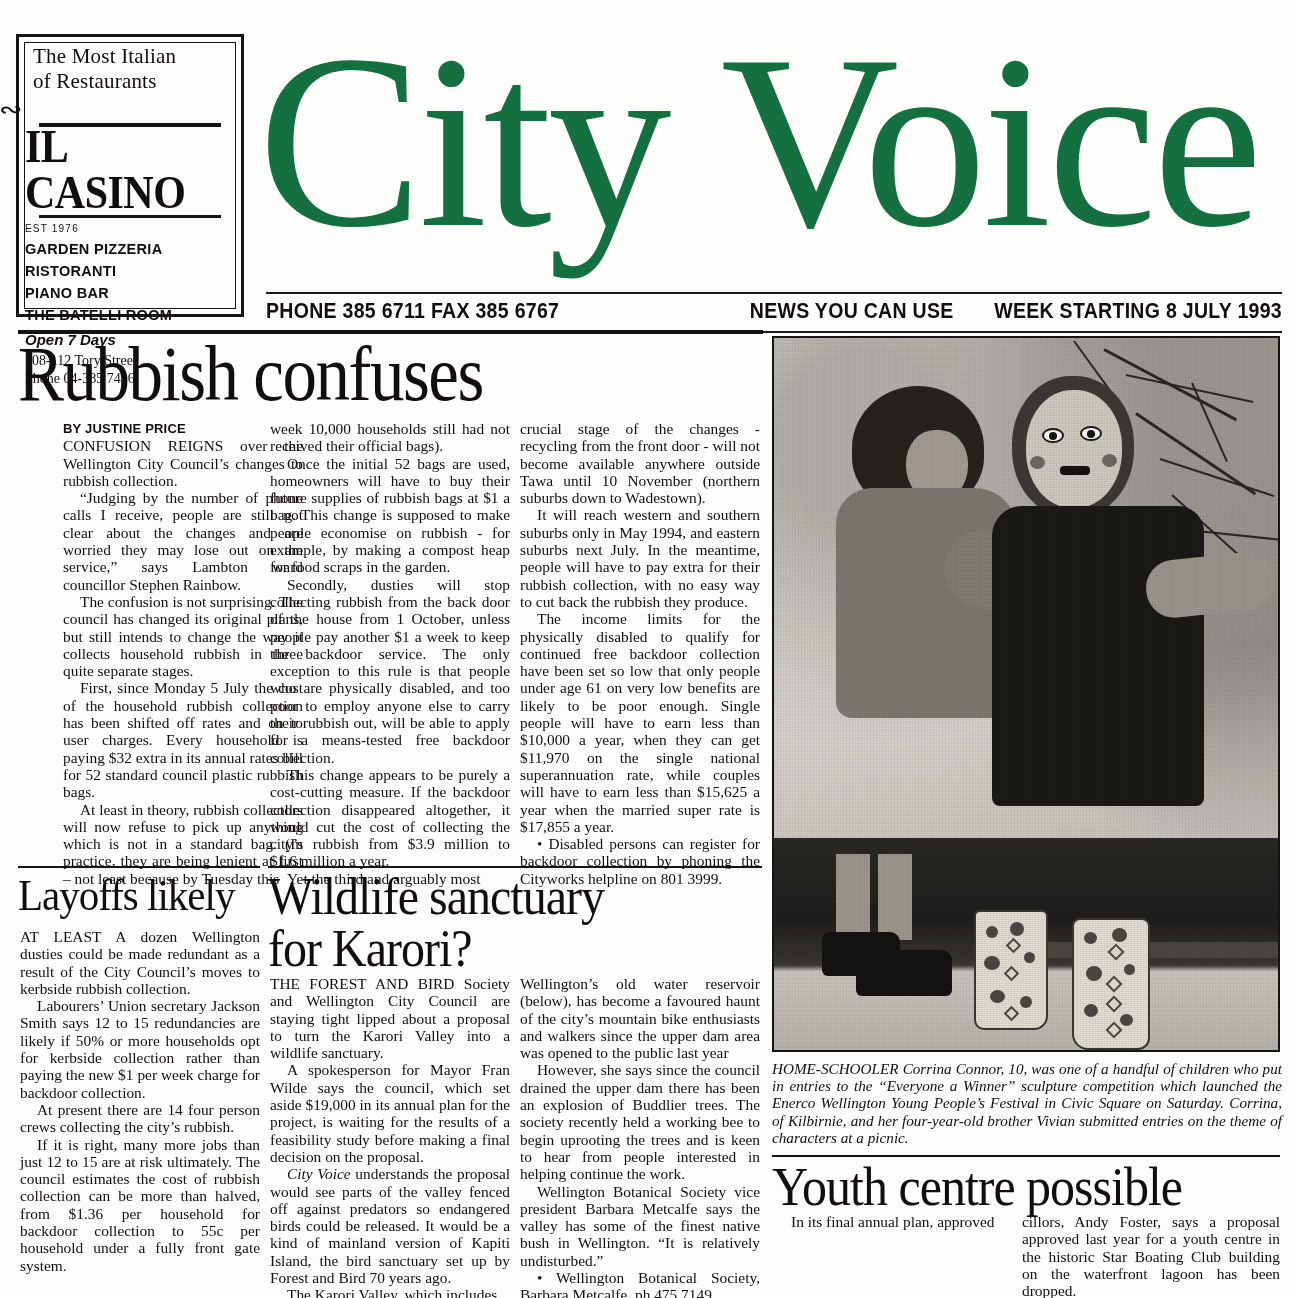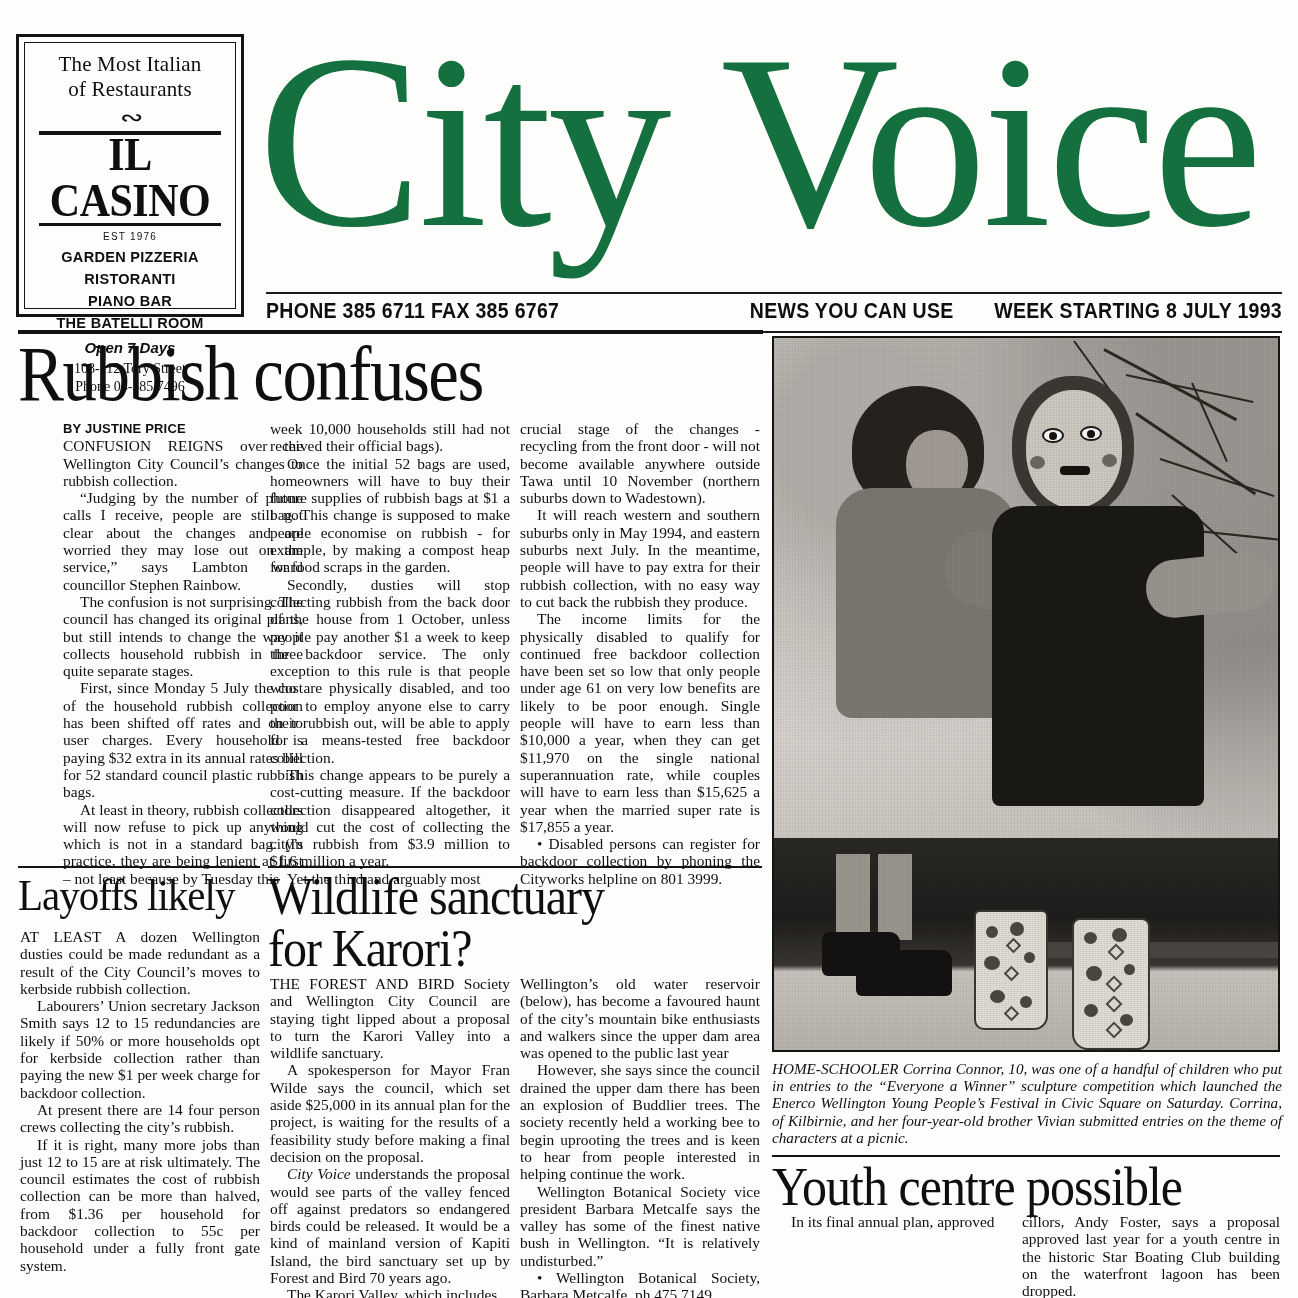--- a/index.html
+++ b/index.html
@@ -34,22 +34,21 @@
     width: 228px; height: 283px;
     border: 3px solid #141412;
     box-sizing: border-box;
     background: #fdfdfb;
   }
   .ad-inner {
     position: absolute;
     left: 5px; top: 5px; right: 5px; bottom: 5px;
     border: 1px solid #141412;
     box-sizing: border-box;
-    text-align: center;
-    padding-top: 8px;
+    padding-top: 0;
   }
   .ad-tag {
     font-family: "Liberation Serif", serif;
     font-size: 21px;
     line-height: 1.08;
     font-weight: 400;
     letter-spacing: .2px;
     margin: 2px 8px 0 8px;
   }
   .ad-flourish {
@@ -399,21 +398,21 @@
     <p>At present there are 14 four person crews collecting the city’s rubbish.</p>
     <p>If it is right, many more jobs than just 12 to 15 are at risk ultimately. The council estimates the cost of rubbish collection can be more than halved, from $1.36 per household for backdoor collection to 55c per household under a fully front gate system.</p>
   </div>
 
   <div class="sec-rule" style="left:268px; top:866px; width:494px;"></div>
   <div class="sec-head" style="left:268px; top:868px; width:510px; font-size:48px; line-height:51px;">Wildlife sanctuary</div>
   <div class="sec-head" style="left:268px; top:920px; width:510px; font-size:48px; line-height:51px;">for Karori?</div>
 
   <div class="col" style="left:270px; top:975px; width:240px;">
     <p class="first">THE FOREST AND BIRD Society and Wellington City Council are staying tight lipped about a proposal to turn the Karori Valley into a wildlife sanctuary.</p>
-    <p>A spokesperson for Mayor Fran Wilde says the council, which set aside $25,000 in its annual plan for the project, is waiting for the results of a feasibility study before making a final decision on the proposal.</p>
+    <p>A spokesperson for Mayor Fran Wilde says the council, which set aside $19,000 in its annual plan for the project, is waiting for the results of a feasibility study before making a final decision on the proposal.</p>
     <p><em class="it">City Voice</em> <span>understands the proposal would see parts of the valley fenced off against predators so endangered birds could be released. It would be a kind of mainland version of Kapiti Island, the bird sanctuary set up by Forest and Bird 70 years ago.</span></p>
     <p>The Karori Valley, which includes</p>
   </div>
 
   <div class="col" style="left:520px; top:975px; width:240px;">
     <p class="first">Wellington’s old water reservoir (below), has become a favoured haunt of the city’s mountain bike enthusiasts and walkers since the upper dam area was opened to the public last year</p>
     <p>However, she says since the council drained the upper dam there has been an explosion of Buddlier trees. The society recently held a working bee to begin uprooting the trees and is keen to hear from people interested in helping continue the work.</p>
     <p>Wellington Botanical Society vice president Barbara Metcalfe says the valley has some of the finest native bush in Wellington. “It is relatively undisturbed.”</p>
     <p>• Wellington Botanical Society, Barbara Metcalfe, ph 475 7149.</p>
   </div>

